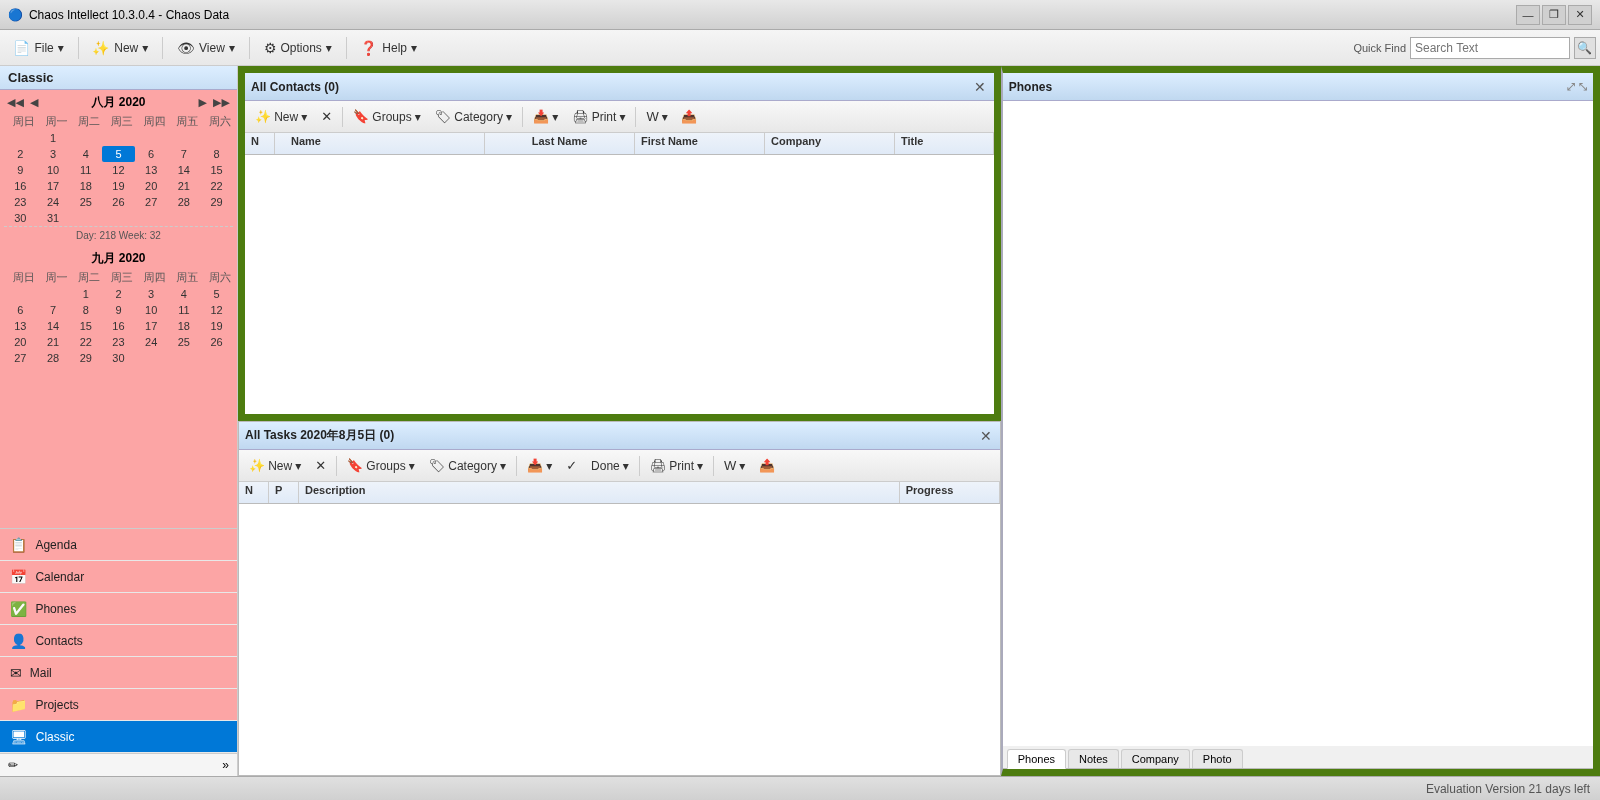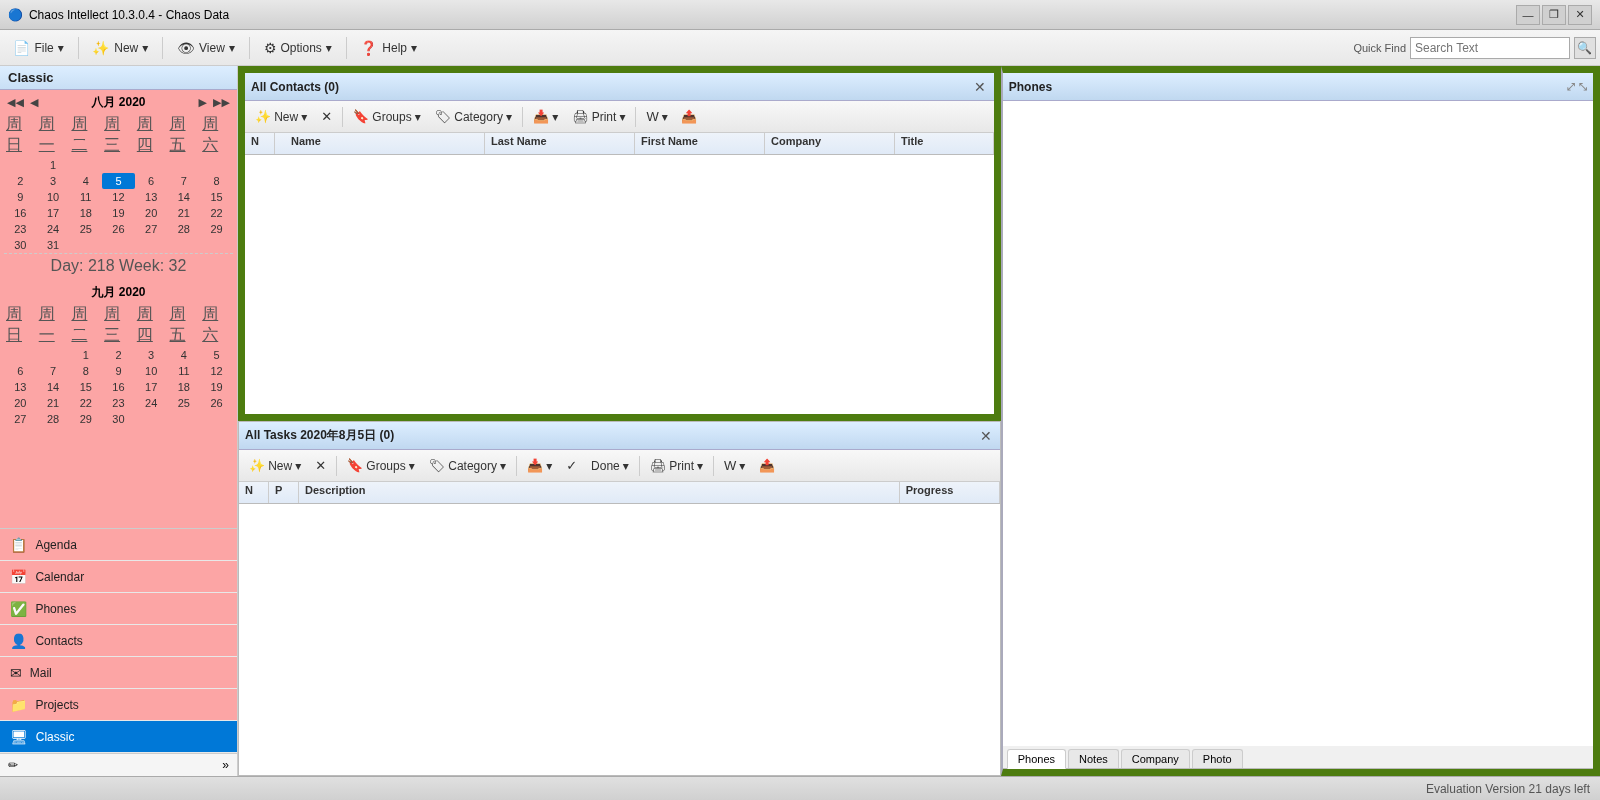--- a/index.html
+++ b/index.html
@@ -92,38 +92,38 @@
       justify-content: space-between;
       margin-bottom: 2px;
     }
     .cal-nav-title { font-weight: bold; font-size: 12px; text-align: center; flex: 1; }
     .cal-nav-btn {
       cursor: pointer; background: none; border: none;
       color: #444; font-size: 11px; padding: 1px 3px;
     }
     .cal-grid { width: 100%; border-collapse: collapse; }
     .cal-grid th {
-      font-size: 16px; color: #555; text-align: left;
-      padding: 1px 2px; font-weight: normal; text-decoration: underline;
+      font-size: 11px; color: #555; text-align: right;
+      padding: 1px 2px; font-weight: normal;
     }
     .cal-grid td {
       text-align: center; padding: 2px 3px;
       font-size: 11px; cursor: pointer; color: #333;
       border-radius: 2px;
     }
     .cal-grid td.today {
       background: #0078d7; color: white; border-radius: 2px;
     }
     .cal-grid td.empty { cursor: default; }
     .cal-month-sep {
       font-weight: bold; font-size: 12px;
       margin: 6px 0 2px 0; text-align: center;
     }
     #day-week-info {
-      font-size: 16px; color: #555; text-align: center;
+      font-size: 10px; color: #555; text-align: center;
       border-top: 1px dashed #ccc; padding: 3px 0;
     }
     
     #sidebar-nav { border-top: 1px solid #ccc; }
     .nav-item {
       height: 32px; display: flex; align-items: center; gap: 8px;
       padding: 0 10px; cursor: pointer; color: #222;
       border-bottom: 1px solid #e8e8e8;
     }
     .nav-item.active { background: #0078d7; color: white; }
@@ -520,21 +520,21 @@
           <span class="tb-icon" data-name="word-icon">W</span>
           <span>▾</span>
         </button>
         <button class="tb-btn" data-name="contacts-export-btn">
           <span class="tb-icon" data-name="export-icon">📤</span>
         </button>
       </div>
       <div class="panel-cols" data-name="contacts-columns">
         <div class="col-hdr" style="width:30px;" data-name="col-n">N</div>
         <div class="col-hdr" style="width:200px;margin-left:10px;" data-name="col-name">Name</div>
-        <div class="col-hdr" style="width:150px;" data-name="col-lastname">Last Name</div>
+        <div class="col-hdr" style="width:150px;text-align:center;" data-name="col-lastname">Last Name</div>
         <div class="col-hdr" style="width:130px;" data-name="col-firstname">First Name</div>
         <div class="col-hdr" style="width:130px;" data-name="col-company">Company</div>
         <div class="col-hdr" style="flex:1;" data-name="col-title">Title</div>
       </div>
       <div class="panel-body" data-name="contacts-body"></div>
     </div>
 
     <div class="panel" id="phones-panel" data-name="phones-panel">
       <div class="panel-header" data-name="phones-panel-header">
         <span data-name="phones-title">Phones</span>

